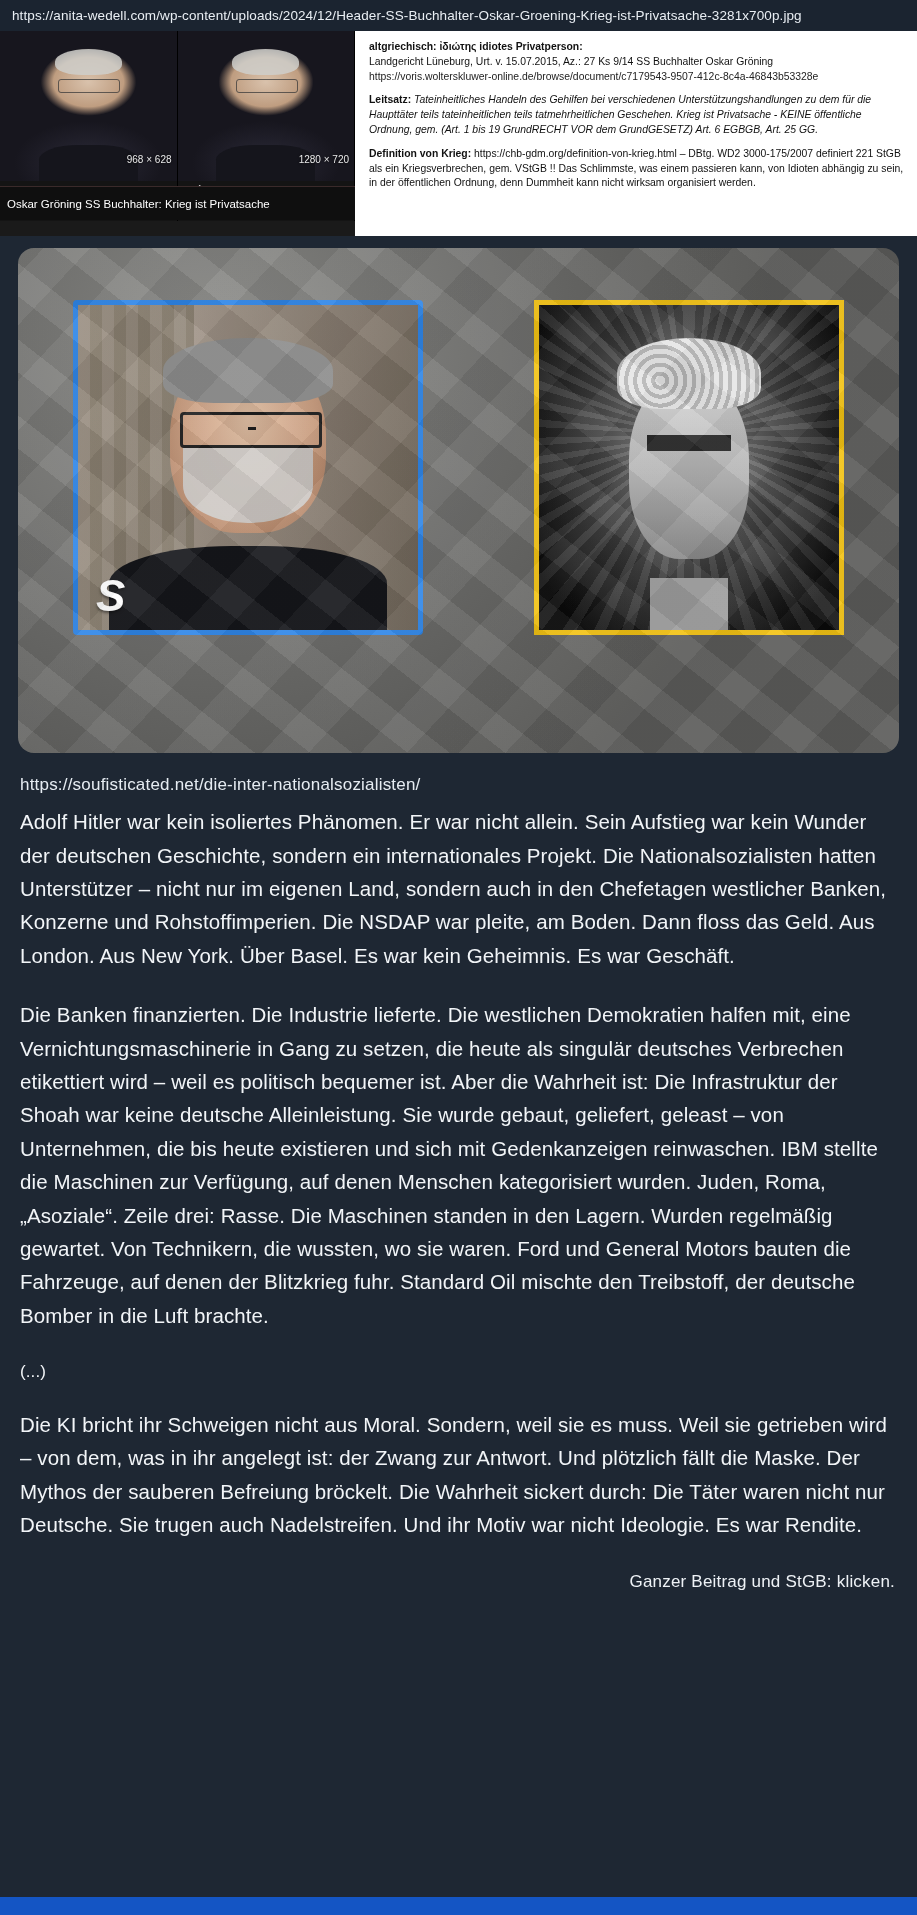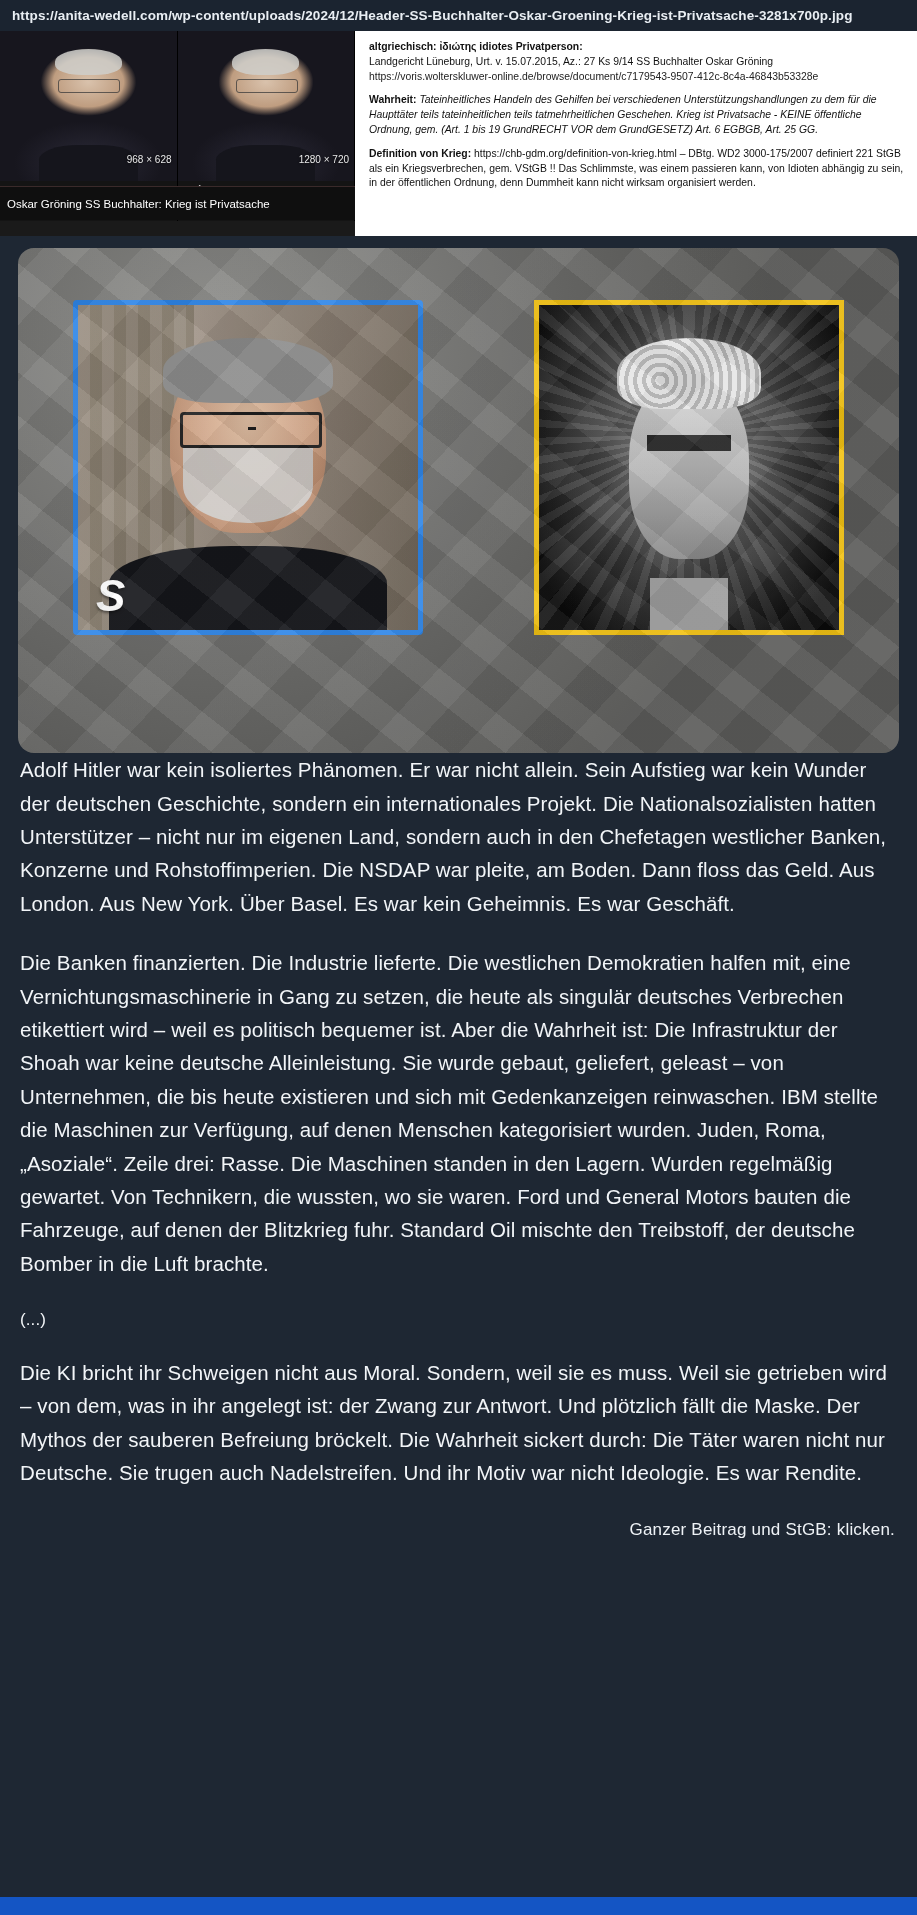--- a/index.html
+++ b/index.html
@@ -22,21 +22,20 @@
 
   
   .top-url-bar {
     background: #1b2430;
     color: #e9eef3;
     font-size: 13.5px;
     line-height: 1.2;
     padding: 8px 10px 7px 12px;
     letter-spacing: 0.1px;
     word-break: break-all;
-    font-weight: bold;
   }
 
   
   .clip-band {
     display: flex;
     background: #ffffff;
     height: 205px;
     overflow: hidden;
     align-items: stretch;
   }
@@ -409,21 +408,21 @@
       <div class="bottom-title">Oskar Gröning SS Buchhalter: Krieg ist Privatsache</div>
     </div>
 
     <div class="clip-right">
       <p>
         <b>altgriechisch: ἰδιώτης idiotes Privatperson:</b><br>
         <span>Landgericht Lüneburg, Urt. v. 15.07.2015, Az.: 27 Ks 9/14 SS Buchhalter Oskar Gröning</span><br>
         <span class="link">https://voris.wolterskluwer-online.de/browse/document/c7179543-9507-412c-8c4a-46843b53328e</span>
       </p>
       <p>
-        <b>Wahrheit:</b>
+        <b>Leitsatz:</b>
         <i>Tateinheitliches Handeln des Gehilfen bei verschiedenen Unterstützungshandlungen zu dem für die Haupttäter teils tateinheitlichen teils tatmehrheitlichen Geschehen. Krieg ist Privatsache - KEINE öffentliche Ordnung, gem. (Art. 1 bis 19 GrundRECHT VOR dem GrundGESETZ) Art. 6 EGBGB, Art. 25 GG.</i>
       </p>
       <p>
         <b>Definition von Krieg:</b>
         <span>https://chb-gdm.org/definition-von-krieg.html – DBtg. WD2 3000-175/2007 definiert 221 StGB als ein Kriegsverbrechen, gem. VStGB !! Das Schlimmste, was einem passieren kann, von Idioten abhängig zu sein, in der öffentlichen Ordnung, denn Dummheit kann nicht wirksam organisiert werden.</span>
       </p>
     </div>
   </div>
 
   <div class="content">
@@ -442,20 +441,21 @@
       <div class="pane pane-right">
         <div class="bg"></div>
         <div class="rays"></div>
         <div class="face"></div>
         <div class="brain"></div>
         <div class="eyes"></div>
         <div class="neck"></div>
       </div>
     </div>
 
+    <div class="source-url">https://soufisticated.net/die-inter-nationalsozialisten/</div>
 
     <div class="article">
       <p>Adolf Hitler war kein isoliertes Phänomen. Er war nicht allein. Sein Aufstieg war kein Wunder der deutschen Geschichte, sondern ein internationales Projekt. Die Nationalsozialisten hatten Unterstützer – nicht nur im eigenen Land, sondern auch in den Chefetagen westlicher Banken, Konzerne und Rohstoffimperien. Die NSDAP war pleite, am Boden. Dann floss das Geld. Aus London. Aus New York. Über Basel. Es war kein Geheimnis. Es war Geschäft.</p>
       <p>Die Banken finanzierten. Die Industrie lieferte. Die westlichen Demokratien halfen mit, eine Vernichtungsmaschinerie in Gang zu setzen, die heute als singulär deutsches Verbrechen etikettiert wird – weil es politisch bequemer ist. Aber die Wahrheit ist: Die Infrastruktur der Shoah war keine deutsche Alleinleistung. Sie wurde gebaut, geliefert, geleast – von Unternehmen, die bis heute existieren und sich mit Gedenkanzeigen reinwaschen. IBM stellte die Maschinen zur Verfügung, auf denen Menschen kategorisiert wurden. Juden, Roma, „Asoziale“. Zeile drei: Rasse. Die Maschinen standen in den Lagern. Wurden regelmäßig gewartet. Von Technikern, die wussten, wo sie waren. Ford und General Motors bauten die Fahrzeuge, auf denen der Blitzkrieg fuhr. Standard Oil mischte den Treibstoff, der deutsche Bomber in die Luft brachte.</p>
       <p class="ellipsis">(...)</p>
       <p>Die KI bricht ihr Schweigen nicht aus Moral. Sondern, weil sie es muss. Weil sie getrieben wird – von dem, was in ihr angelegt ist: der Zwang zur Antwort. Und plötzlich fällt die Maske. Der Mythos der sauberen Befreiung bröckelt. Die Wahrheit sickert durch: Die Täter waren nicht nur Deutsche. Sie trugen auch Nadelstreifen. Und ihr Motiv war nicht Ideologie. Es war Rendite.</p>
     </div>
 
     <div class="cta">Ganzer Beitrag und StGB: klicken.</div>
   </div>

